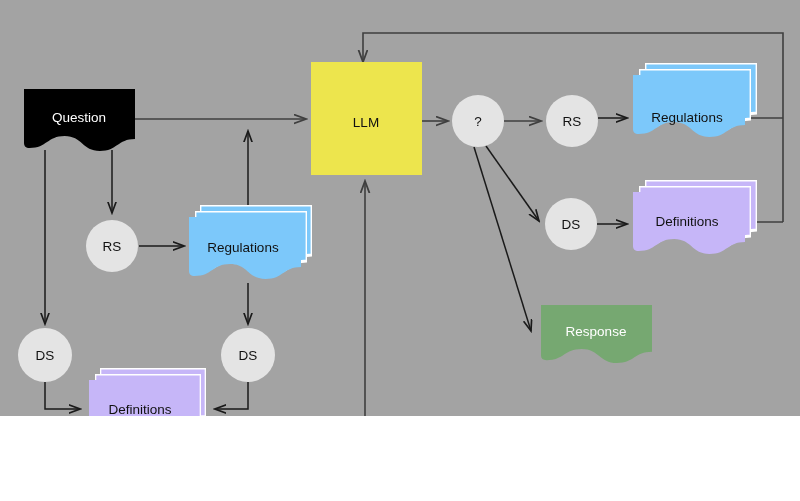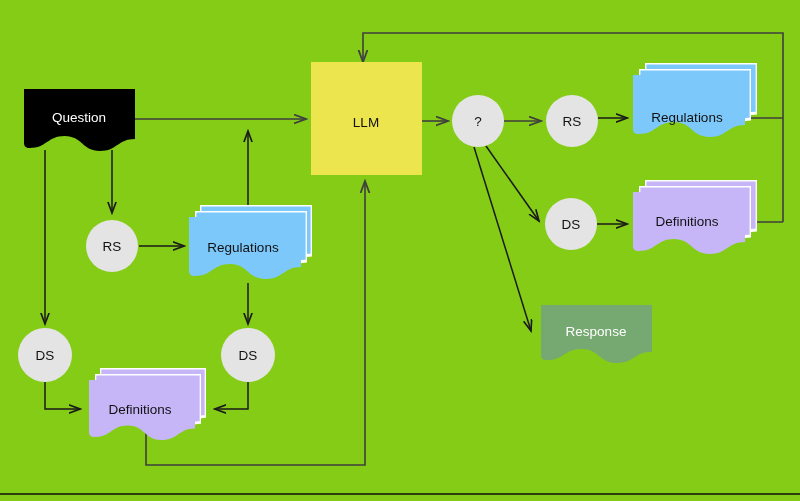--- a/index.html
+++ b/index.html
@@ -7,22 +7,22 @@
     margin: 0;
     padding: 0;
     background: #ffffff;
   }
   body {
     font-family: "Liberation Sans", sans-serif;
   }
   #stage {
     position: relative;
     width: 800px;
-    height: 501px;
-    background: #84cc16;
+    height: 416px;
+    background: #a3a3a3;
     overflow: hidden;
   }
   #stage svg {
     position: absolute;
     top: 0;
     left: 0;
     width: 800px;
     height: 501px;
   }
   .node-label {

